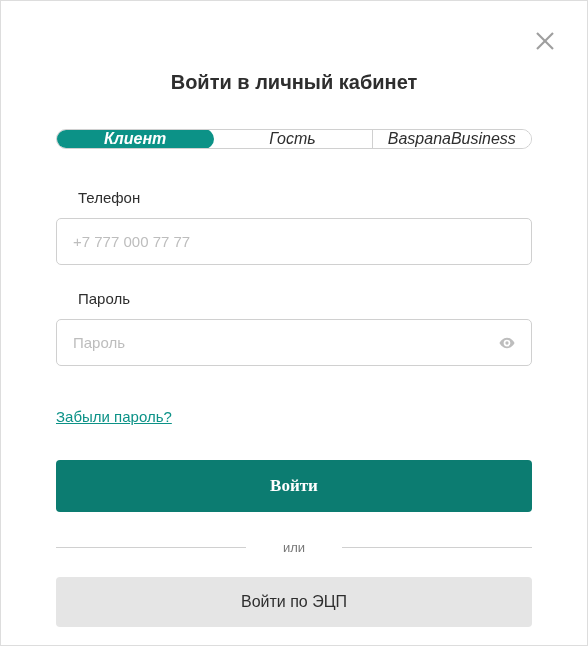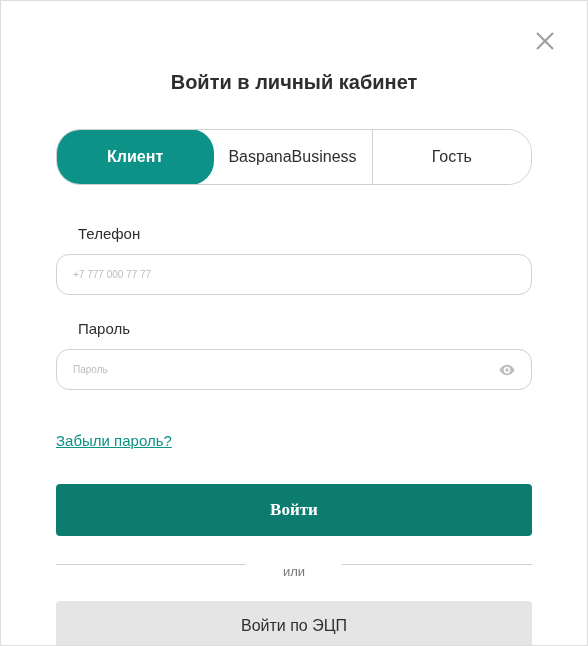--- a/index.html
+++ b/index.html
@@ -35,27 +35,28 @@
     .tabs {
       display: flex;
       border: 1px solid #d0d0d0;
       border-radius: 24px;
       overflow: hidden;
       margin-bottom: 40px;
     }
     .tab {
       flex: 1;
       text-align: center;
-      padding: 18px 0;
+      padding: 0 0;
       font-size: 16px;
       color: #2e2e2e;
       cursor: pointer;
       background: #fff;
       border: none;
       position: relative;
+      font-style: italic;
     }
     .tab + .tab {
       border-left: 1px solid #d0d0d0;
     }
     .tab.active {
       background: #0c9287;
       color: #fff;
       font-weight: 600;
       border-radius: 24px;
       margin: -1px;
@@ -74,23 +75,23 @@
       color: #2e2e2e;
       margin-bottom: 12px;
       margin-left: 22px;
     }
     .input-wrap {
       position: relative;
     }
     .text-input {
       width: 100%;
       padding: 14px 16px;
-      font-size: 10px;
+      font-size: 15px;
       border: 1px solid #d0d0d0;
-      border-radius: 13px;
+      border-radius: 5px;
       background: #fff;
       color: #c2410c;
     }
     .text-input::placeholder {
       color: #bdbdbd;
     }
     .eye-icon {
       position: absolute;
       right: 16px;
       top: 50%;
@@ -117,20 +118,21 @@
       font-weight: 600;
       color: #fff;
       background: #0c7c71;
       border: none;
       border-radius: 4px;
       cursor: pointer;
       font-family: Liberation Serif, serif;
     }
     .divider {
       display: flex;
+      align-items: center;
       margin: 28px 0 22px 0;
       gap: 19px;
     }
     .divider-line {
       flex: 1;
       height: 1px;
       background: #d0d0d0;
     }
     .divider-text {
       padding: 0 18px;
@@ -157,22 +159,22 @@
     <line x1="20" y1="4" x2="4" y2="20"></line>
   </svg>
 </div>
 
 <div class="modal">
 
   <h1 class="title">Войти в личный кабинет</h1>
 
   <div class="tabs">
     <button class="tab active">Клиент</button>
+    <button class="tab">Гость</button>
     <button class="tab">BaspanaBusiness</button>
-    <button class="tab">Гость</button>
   </div>
 
   <div class="field-group">
     <label class="field-label">Телефон</label>
     <div class="input-wrap">
       <input type="text" class="text-input" placeholder="+7 777 000 77 77" style="">
     </div>
   </div>
 
   <div class="field-group">

